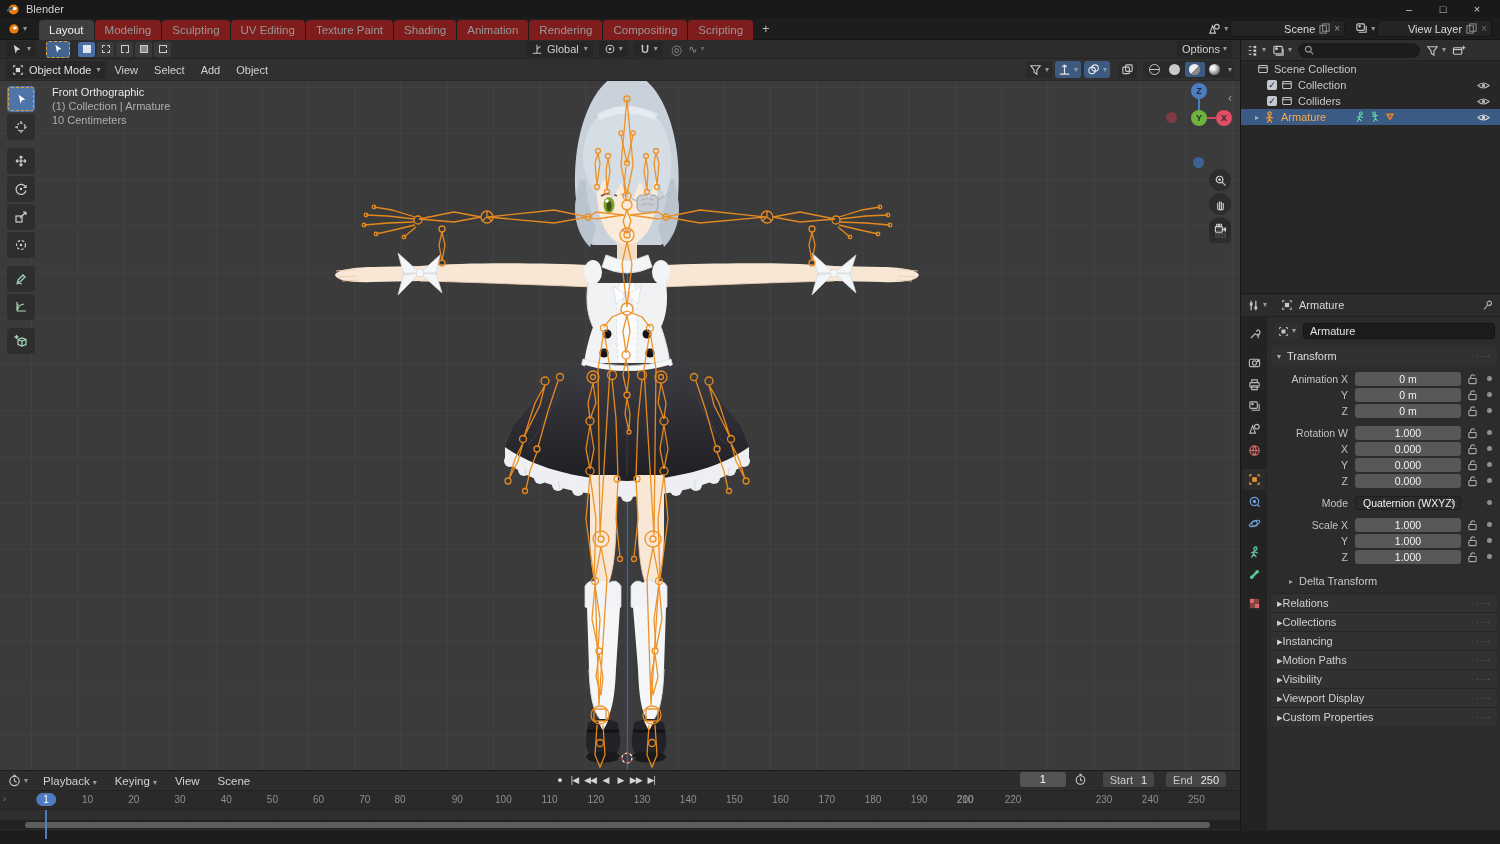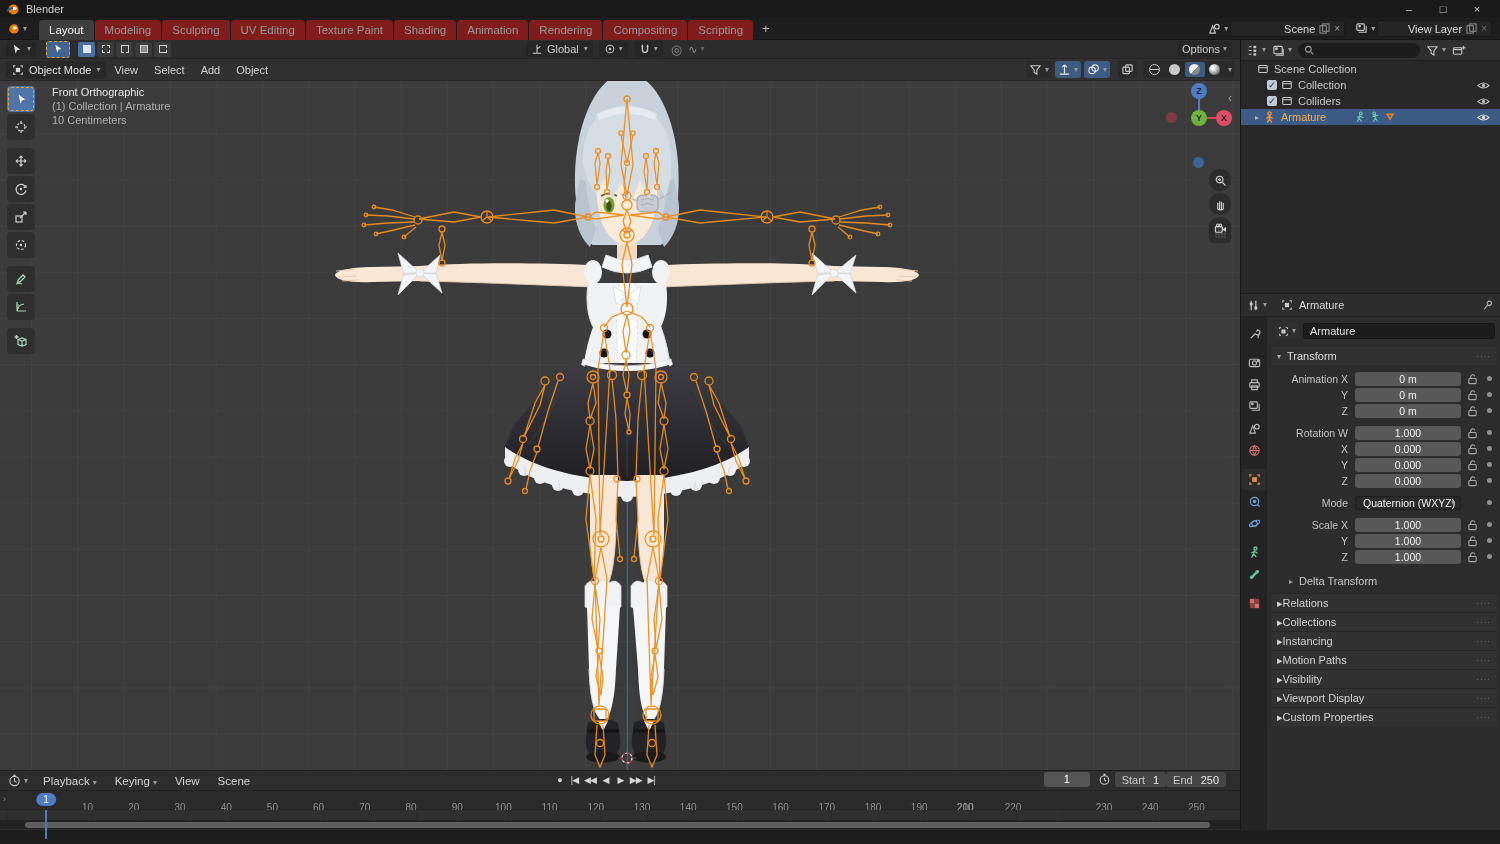--- a/index.html
+++ b/index.html
@@ -114,24 +114,24 @@
   #delta-row .p-arrow{font-size:8px;color:#a0a0a0;width:10px;}
   #prop-panels{margin-top:4px;}
   .prop-panel{display:flex;align-items:center;height:19px;background:#313131;border-top:1px solid #262626;padding:0 6px;color:#d2d2d2;}
   
   #timeline{position:absolute;left:0;top:770px;width:1240px;height:60px;background:#2b2b2b;}
   #tl-header{height:21px;background:#2d2d2d;border-top:1px solid #1d1d1d;border-bottom:1px solid #222;display:flex;align-items:center;}
   #tl-transport{position:absolute;left:552px;top:3px;display:flex;align-items:center;}
   .tp-btn{min-width:15px;padding:0 2px;text-align:center;color:#d5d5d5;font-size:9px;line-height:15px;letter-spacing:-1px;}
   #tl-fields{position:absolute;right:14px;top:2px;display:flex;align-items:center;}
   .tl-framefield{width:46px;height:15px;background:#545454;border-radius:3px;color:#fff;text-align:center;line-height:15px;margin-right:8px;}
-  .tl-chip{display:flex;height:15px;background:#464646;border-radius:3px;margin-left:0;align-items:center;padding:0 7px;color:#e8e8e8;}
+  .tl-chip{display:flex;height:15px;background:#464646;border-radius:3px;margin-left:12px;align-items:center;padding:0 7px;color:#e8e8e8;}
   .tl-chip .lab{color:#c9c9c9;margin-right:8px;}
   #tl-ruler{position:relative;height:19px;background:#2a2a2a;border-bottom:1px solid #242424;}
-  .tick{position:absolute;top:3px;transform:translateX(-50%);color:#8f8f8f;font-size:10px;margin-top:8px;}
+  .tick{position:absolute;top:3px;transform:translateX(-50%);color:#8f8f8f;font-size:10px;}
   #playhead-badge{position:absolute;left:46px;top:2px;transform:translateX(-50%);background:#4e7cc0;color:#fff;border-radius:7px;padding:0 7px;height:13px;line-height:13px;font-size:10px;z-index:2;}
   #tl-track{position:relative;height:10px;background:#2f2f2f;
     background-image:repeating-linear-gradient(90deg,#2a2a2a 0 1px,transparent 1px 46.2px);background-position:46px 0;}
   #playhead-line{position:absolute;left:45px;top:0;width:2px;height:29px;background:#4e7cc0;z-index:1;}
   #tl-scroll{position:relative;height:9px;background:#222;}
   #tl-thumb{position:absolute;left:25px;top:1.5px;width:1185px;height:6px;background:#5d5d5d;border-radius:3px;}
   #channel-arrow{position:absolute;left:3px;top:24px;color:#8a8a8a;font-size:9px;}
   
   
   #statusbar{position:absolute;left:0;top:830px;width:1500px;height:14px;background:#262626;border-top:1px solid #151515;display:flex;align-items:center;}
@@ -1152,21 +1152,21 @@
     <div id="tl-ruler">
       <div id="ruler-ticks">
 
       <span class="tick" style="left: 87.6px;"><span>10</span></span>
           <span class="tick" style="left: 133.8px;"><span>20</span></span>
           <span class="tick" style="left: 180px;"><span>30</span></span>
           <span class="tick" style="left: 226.2px;"><span>40</span></span>
           <span class="tick" style="left: 272.4px;"><span>50</span></span>
           <span class="tick" style="left: 318.6px;"><span>60</span></span>
           <span class="tick" style="left: 364.8px;"><span>70</span></span>
-          <span class="tick" style="left: 411px; text-align: right;"><span>80</span></span>
+          <span class="tick" style="left: 400px; text-align: right;"><span>80</span></span>
           <span class="tick" style="left: 457.2px;"><span>90</span></span>
           <span class="tick" style="left: 503.4px;"><span>100</span></span>
           <span class="tick" style="left: 549.6px;"><span>110</span></span>
           <span class="tick" style="left: 595.8px;"><span>120</span></span>
           <span class="tick" style="left: 642px;"><span>130</span></span>
           <span class="tick" style="left: 688.2px;"><span>140</span></span>
           <span class="tick" style="left: 734.4px;"><span>150</span></span>
           <span class="tick" style="left: 780.6px;"><span>160</span></span>
           <span class="tick" style="left: 826.8px;"><span>170</span></span>
           <span class="tick" style="left: 873px;"><span>180</span></span>

